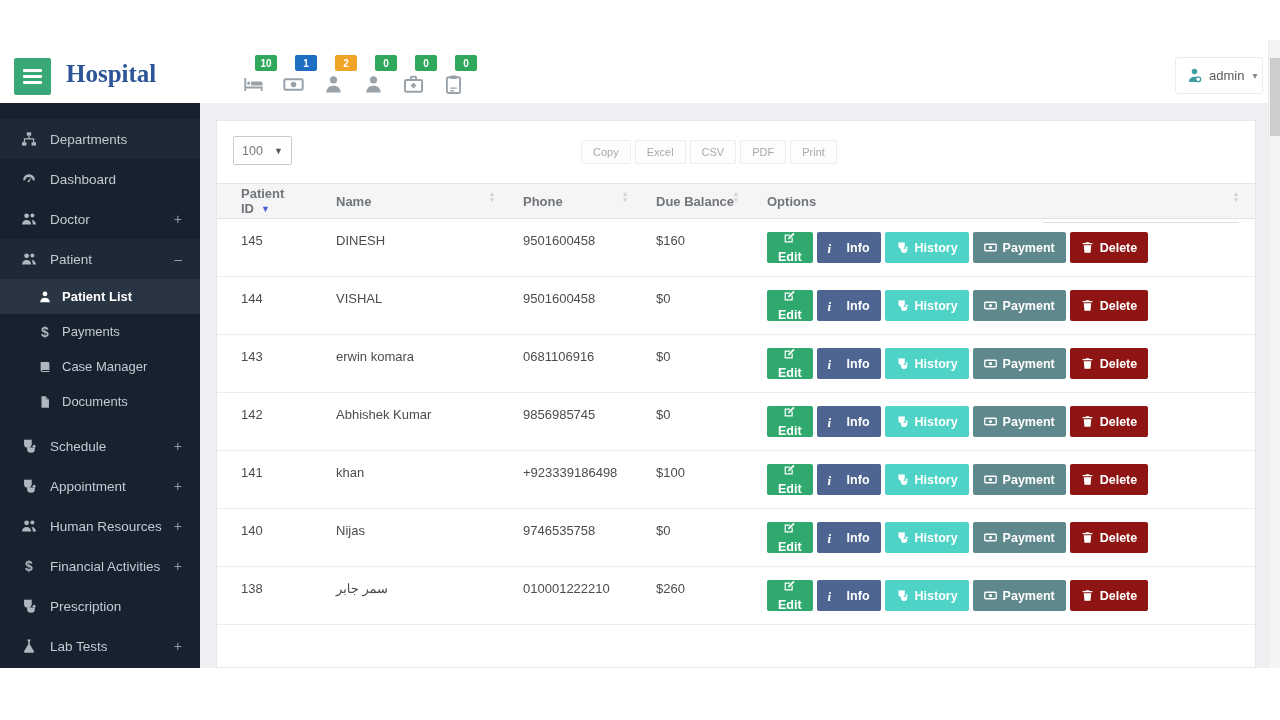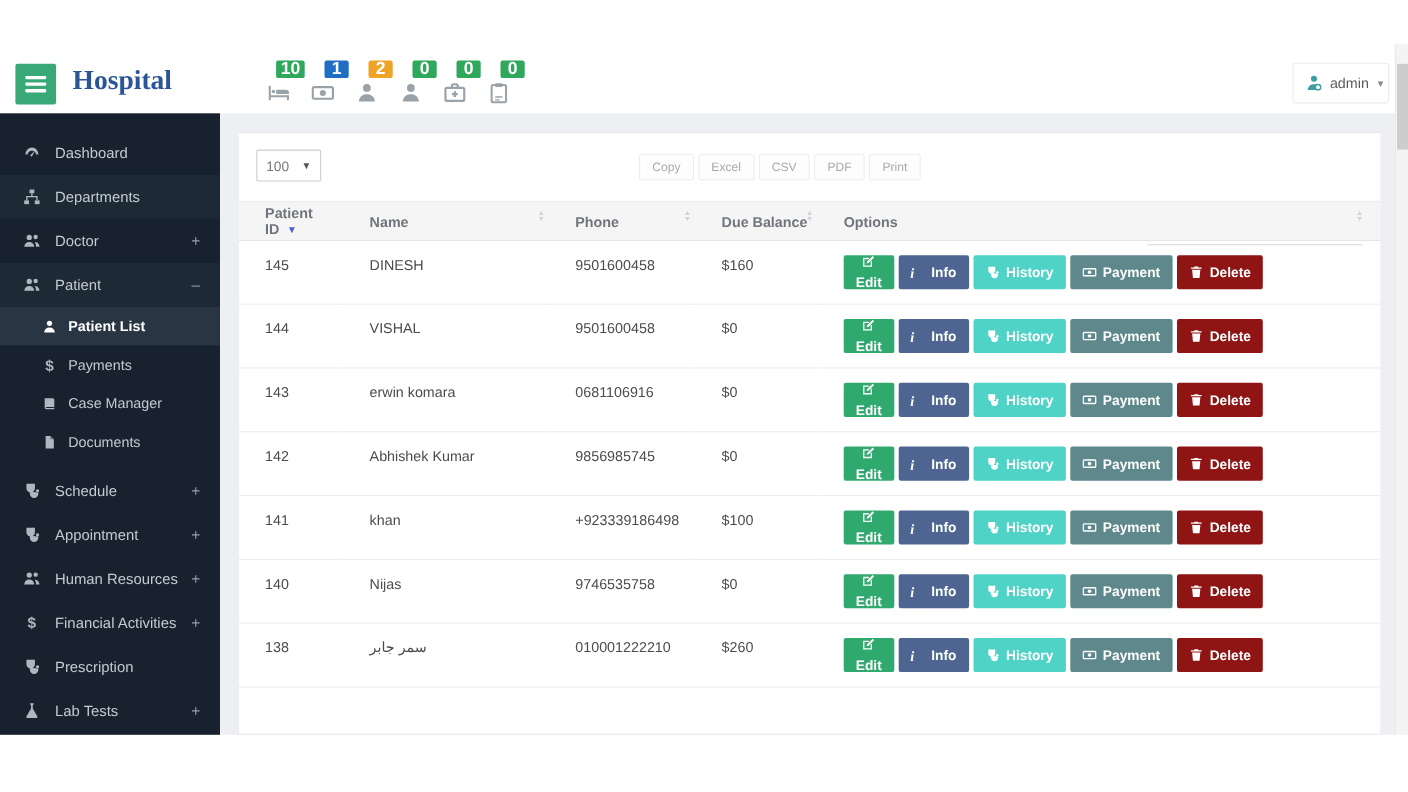--- a/index.html
+++ b/index.html
@@ -12,21 +12,21 @@
     background:#38a877; border:none; border-radius:2px; cursor:pointer;
     display:flex; flex-direction:column; justify-content:center; align-items:center; gap:3px; }
   .hamburger .bar { width:19px; height:3px; background:#fff; border-radius:1px; }
   .brand { position:absolute; left:66px; top:60px; font-family:"Liberation Serif",serif;
     font-weight:bold; font-size:25px; color:#2b5597; }
   .badges { position:absolute; left:243px; top:55px; display:flex; }
   .badge-unit { position:relative; width:34px; height:41px; margin-right:6px; cursor:pointer; }
   .badge-unit .bicon { position:absolute; left:0; bottom:1px; width:21px; height:21px; color:#99a1a9; }
   .badge-unit .bicon svg { width:100%; height:100%; fill:currentColor; }
   .badge-count { position:absolute; top:0; right:0; min-width:22px; height:16px; padding:0 4px;
-    font-size:16px; font-weight:bold; color:#fff; display:flex; align-items:center;
+    font-size:10px; font-weight:bold; color:#fff; display:flex; align-items:center;
     justify-content:center; border-radius:2px; }
   .admin-btn { position:absolute; left:1175px; top:57px; width:88px; height:37px; background:#fff;
     border:1px solid #ececec; border-radius:3px; display:flex; align-items:center; gap:6px;
     padding:0 10px; cursor:pointer; }
   .admin-btn .aicon { width:17px; height:17px; color:#3d9ea2; flex:none; }
   .admin-btn .aicon svg { width:100%; height:100%; fill:currentColor; }
   .admin-name { font-size:13px; color:#5a5a5a; }
   .admin-caret { font-size:10px; color:#888; margin-left:2px; }
 
   
@@ -167,39 +167,39 @@
     <span class="aicon" id="admin-icon"><svg viewBox="0 0 16 16">
           <circle cx="8" cy="4.3" r="2.6"></circle>
           <path d="M2.6 14c.5-3.4 2.5-4.9 5.4-4.9s4.9 1.5 5.4 4.9z"></path>
           <circle cx="11.5" cy="11.5" r="2.3" fill="#fff" stroke="currentColor" stroke-width="1.2"></circle>
         </svg></span>
     <span class="admin-name">admin</span>
     <span class="admin-caret">▾</span>
   </div>
 
   <nav class="sidebar" id="sidebar">
-      <div class="side-item">
-        <span class="sicon">
-          <svg viewBox="0 0 16 16">
-            <path d="M8 3.2A5.8 5.8 0 0 0 2.2 9.6l2-.4A3.9 3.9 0 0 1 8 6a3.9 3.9 0 0 1 3.8 3.2l2 .4A5.8 5.8 0 0 0 8 3.2z"></path>
-            <path d="M7.2 9.4 11 5.8 8.6 10.2a1 1 0 1 1-1.4-.8z"></path>
-          </svg>
-        </span>
-        <span>Dashboard</span>
-      </div>
       <div class="side-item hl">
         <span class="sicon">
           <svg viewBox="0 0 16 16">
             <rect x="5.8" y="1.3" width="4.4" height="3.4"></rect>
             <rect x="1" y="11.2" width="4.4" height="3.4"></rect>
             <rect x="10.6" y="11.2" width="4.4" height="3.4"></rect>
             <path d="M7.4 4.7h1.2v2.5h4.6v4h-1.2V8.4H4v2.8H2.8v-4h4.6z"></path>
           </svg>
         </span>
         <span>Departments</span>
+      </div>
+      <div class="side-item">
+        <span class="sicon">
+          <svg viewBox="0 0 16 16">
+            <path d="M8 3.2A5.8 5.8 0 0 0 2.2 9.6l2-.4A3.9 3.9 0 0 1 8 6a3.9 3.9 0 0 1 3.8 3.2l2 .4A5.8 5.8 0 0 0 8 3.2z"></path>
+            <path d="M7.2 9.4 11 5.8 8.6 10.2a1 1 0 1 1-1.4-.8z"></path>
+          </svg>
+        </span>
+        <span>Dashboard</span>
       </div>
       <div class="side-item">
         <span class="sicon">
           <svg viewBox="0 0 16 16">
             <circle cx="5.6" cy="4.8" r="2.4"></circle>
             <path d="M1 13.4c.4-3.1 2-4.5 4.6-4.5s4.2 1.4 4.6 4.5z"></path>
             <circle cx="11.4" cy="4.4" r="2"></circle>
             <path d="M10.6 9c2.5.1 4 1.5 4.4 4.4h-3.2a7 7 0 0 0-1.2-4.4z"></path>
           </svg>
         </span>

